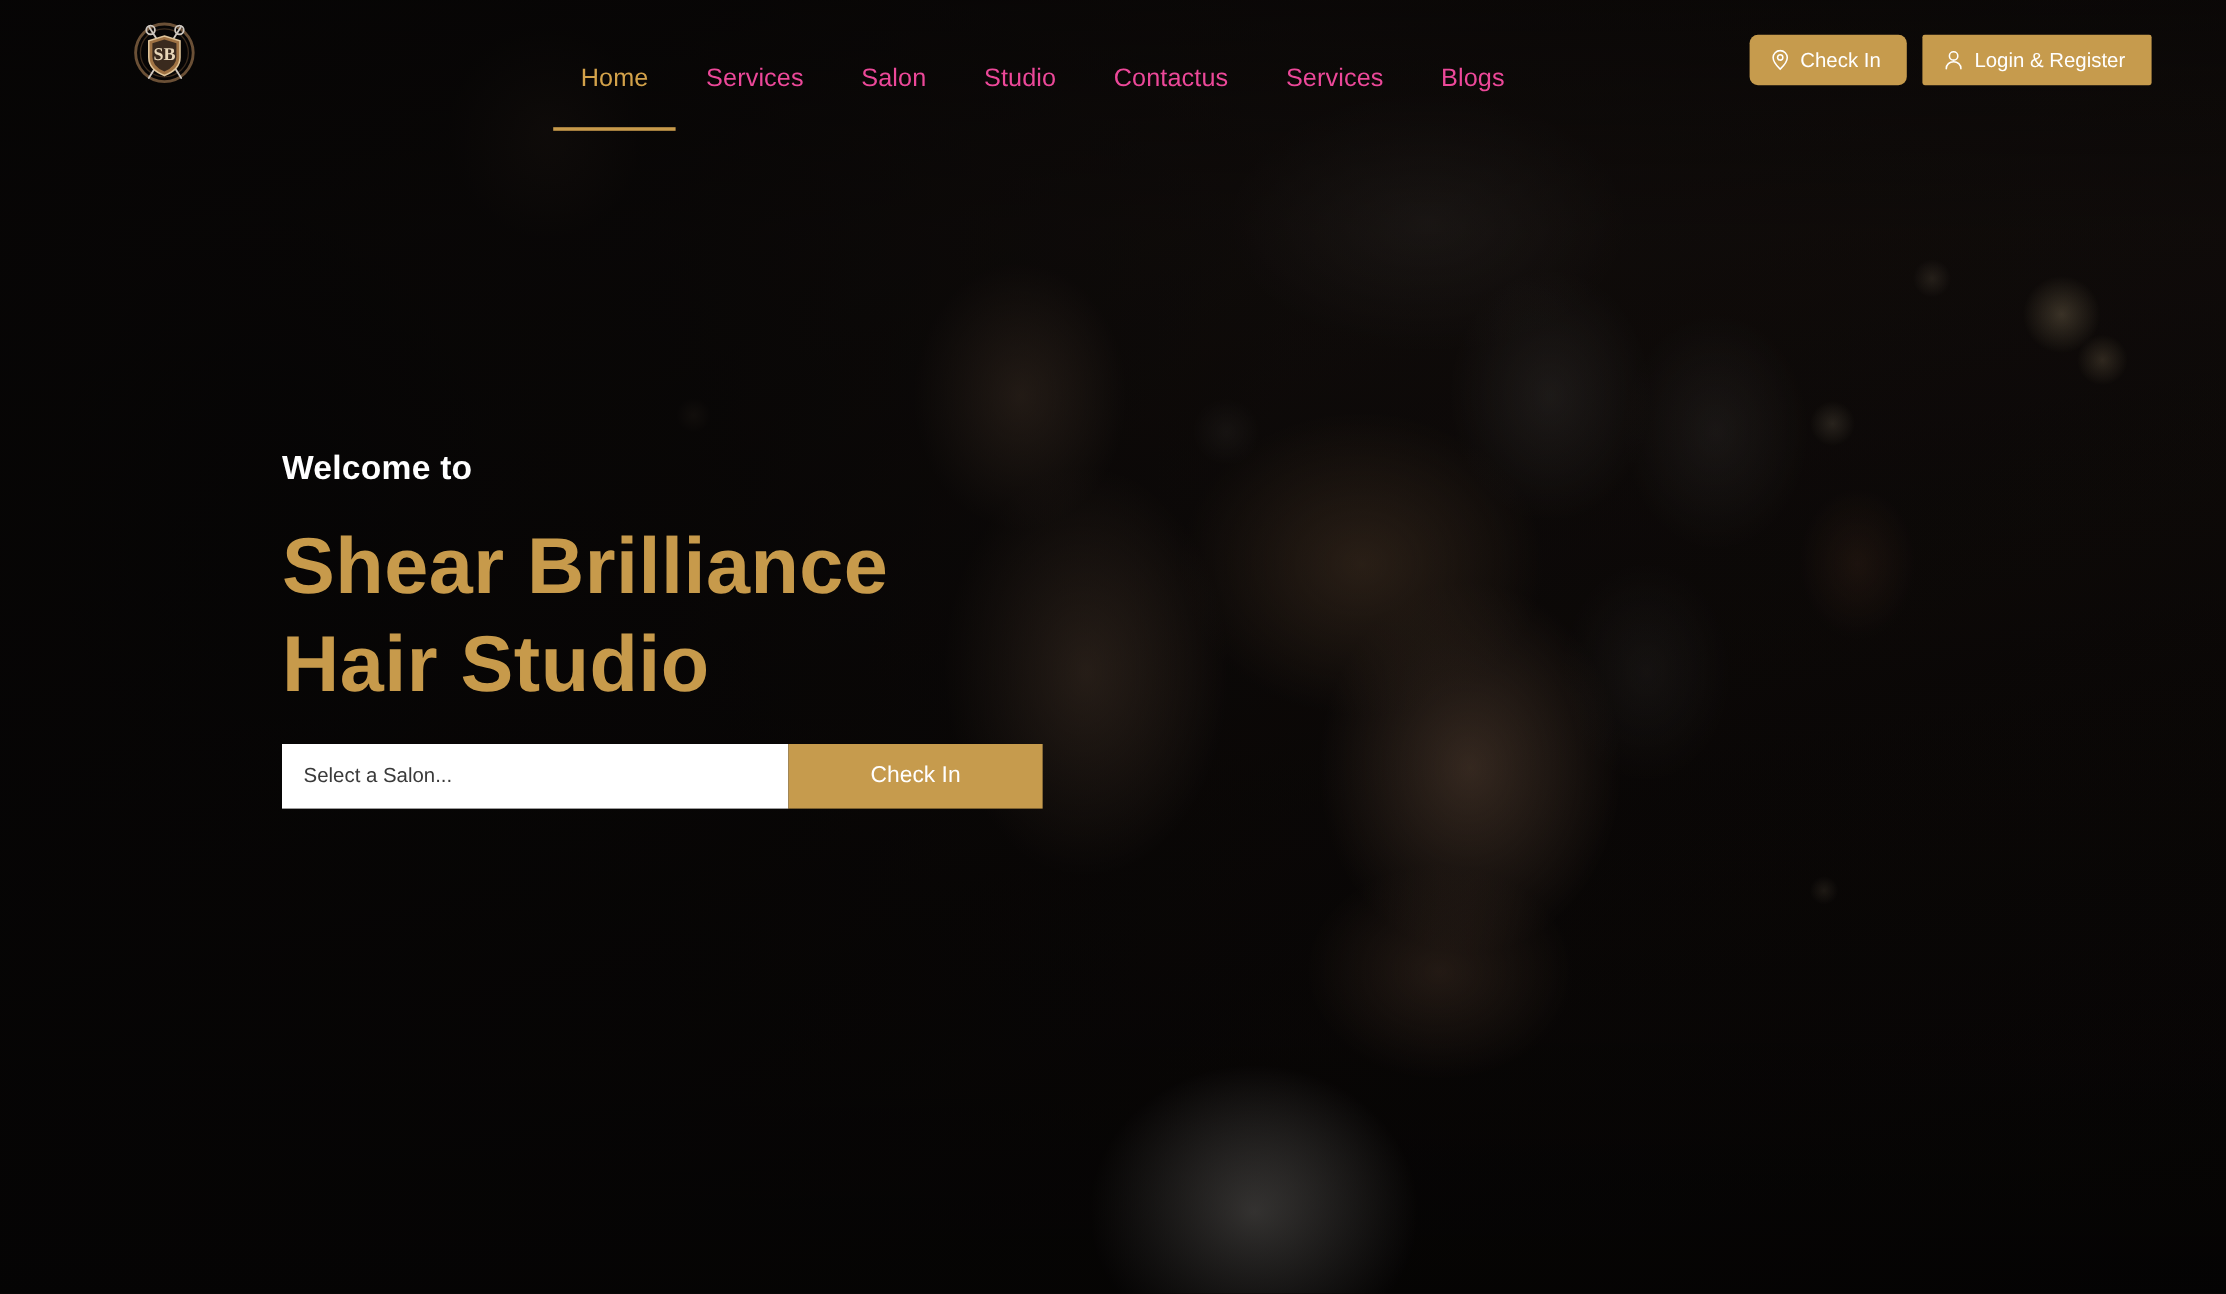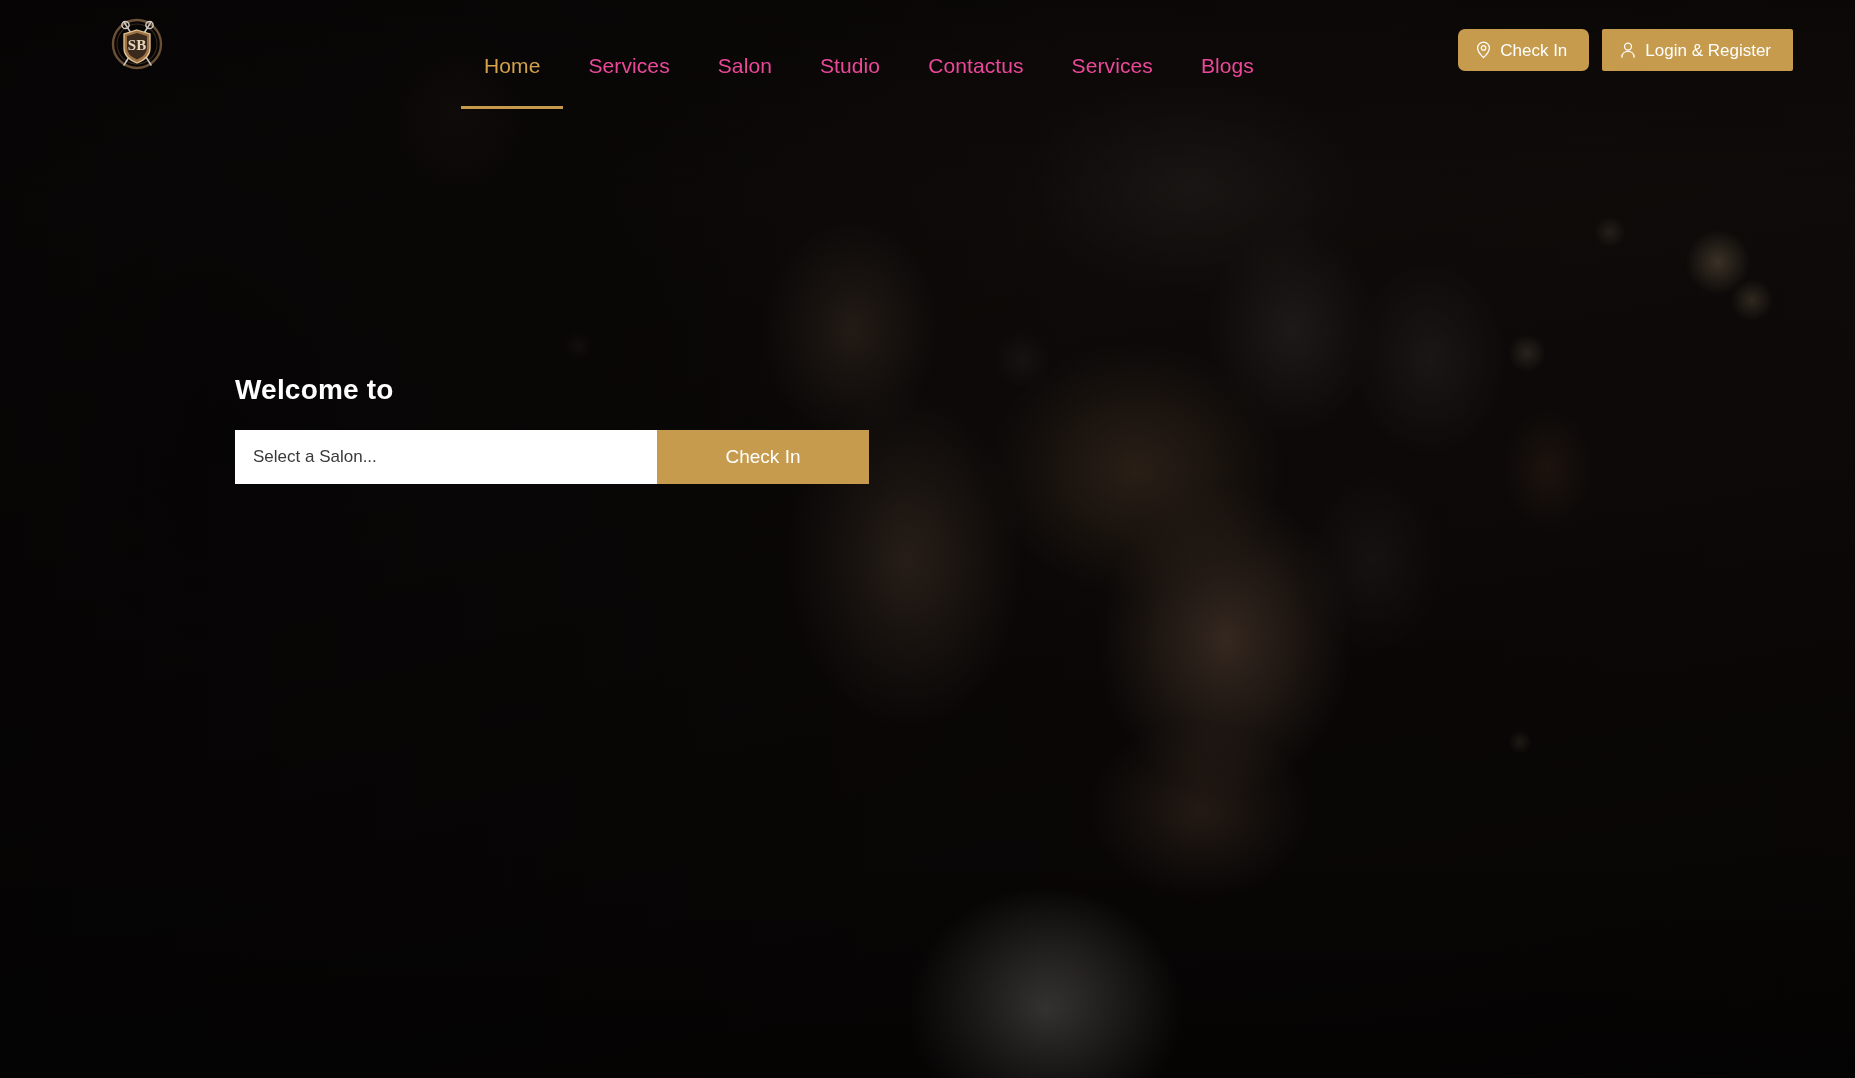--- a/index.html
+++ b/index.html
@@ -273,20 +273,24 @@
         <span>Login &amp; Register</span>
       </button>
     </div>
 
   </div>
 
   <div class="hero-content">
 
     <div class="welcome">Welcome to</div>
 
+    <h1 class="hero-title">
+      <span>Shear Brilliance</span><br>
+      <span>Hair Studio</span>
+    </h1>
 
 
     <div class="checkin-bar">
       <div class="salon-select-text">Select a Salon...</div>
       <button class="checkin-submit">Check In</button>
     </div>
 
   </div>
 
 </div>

